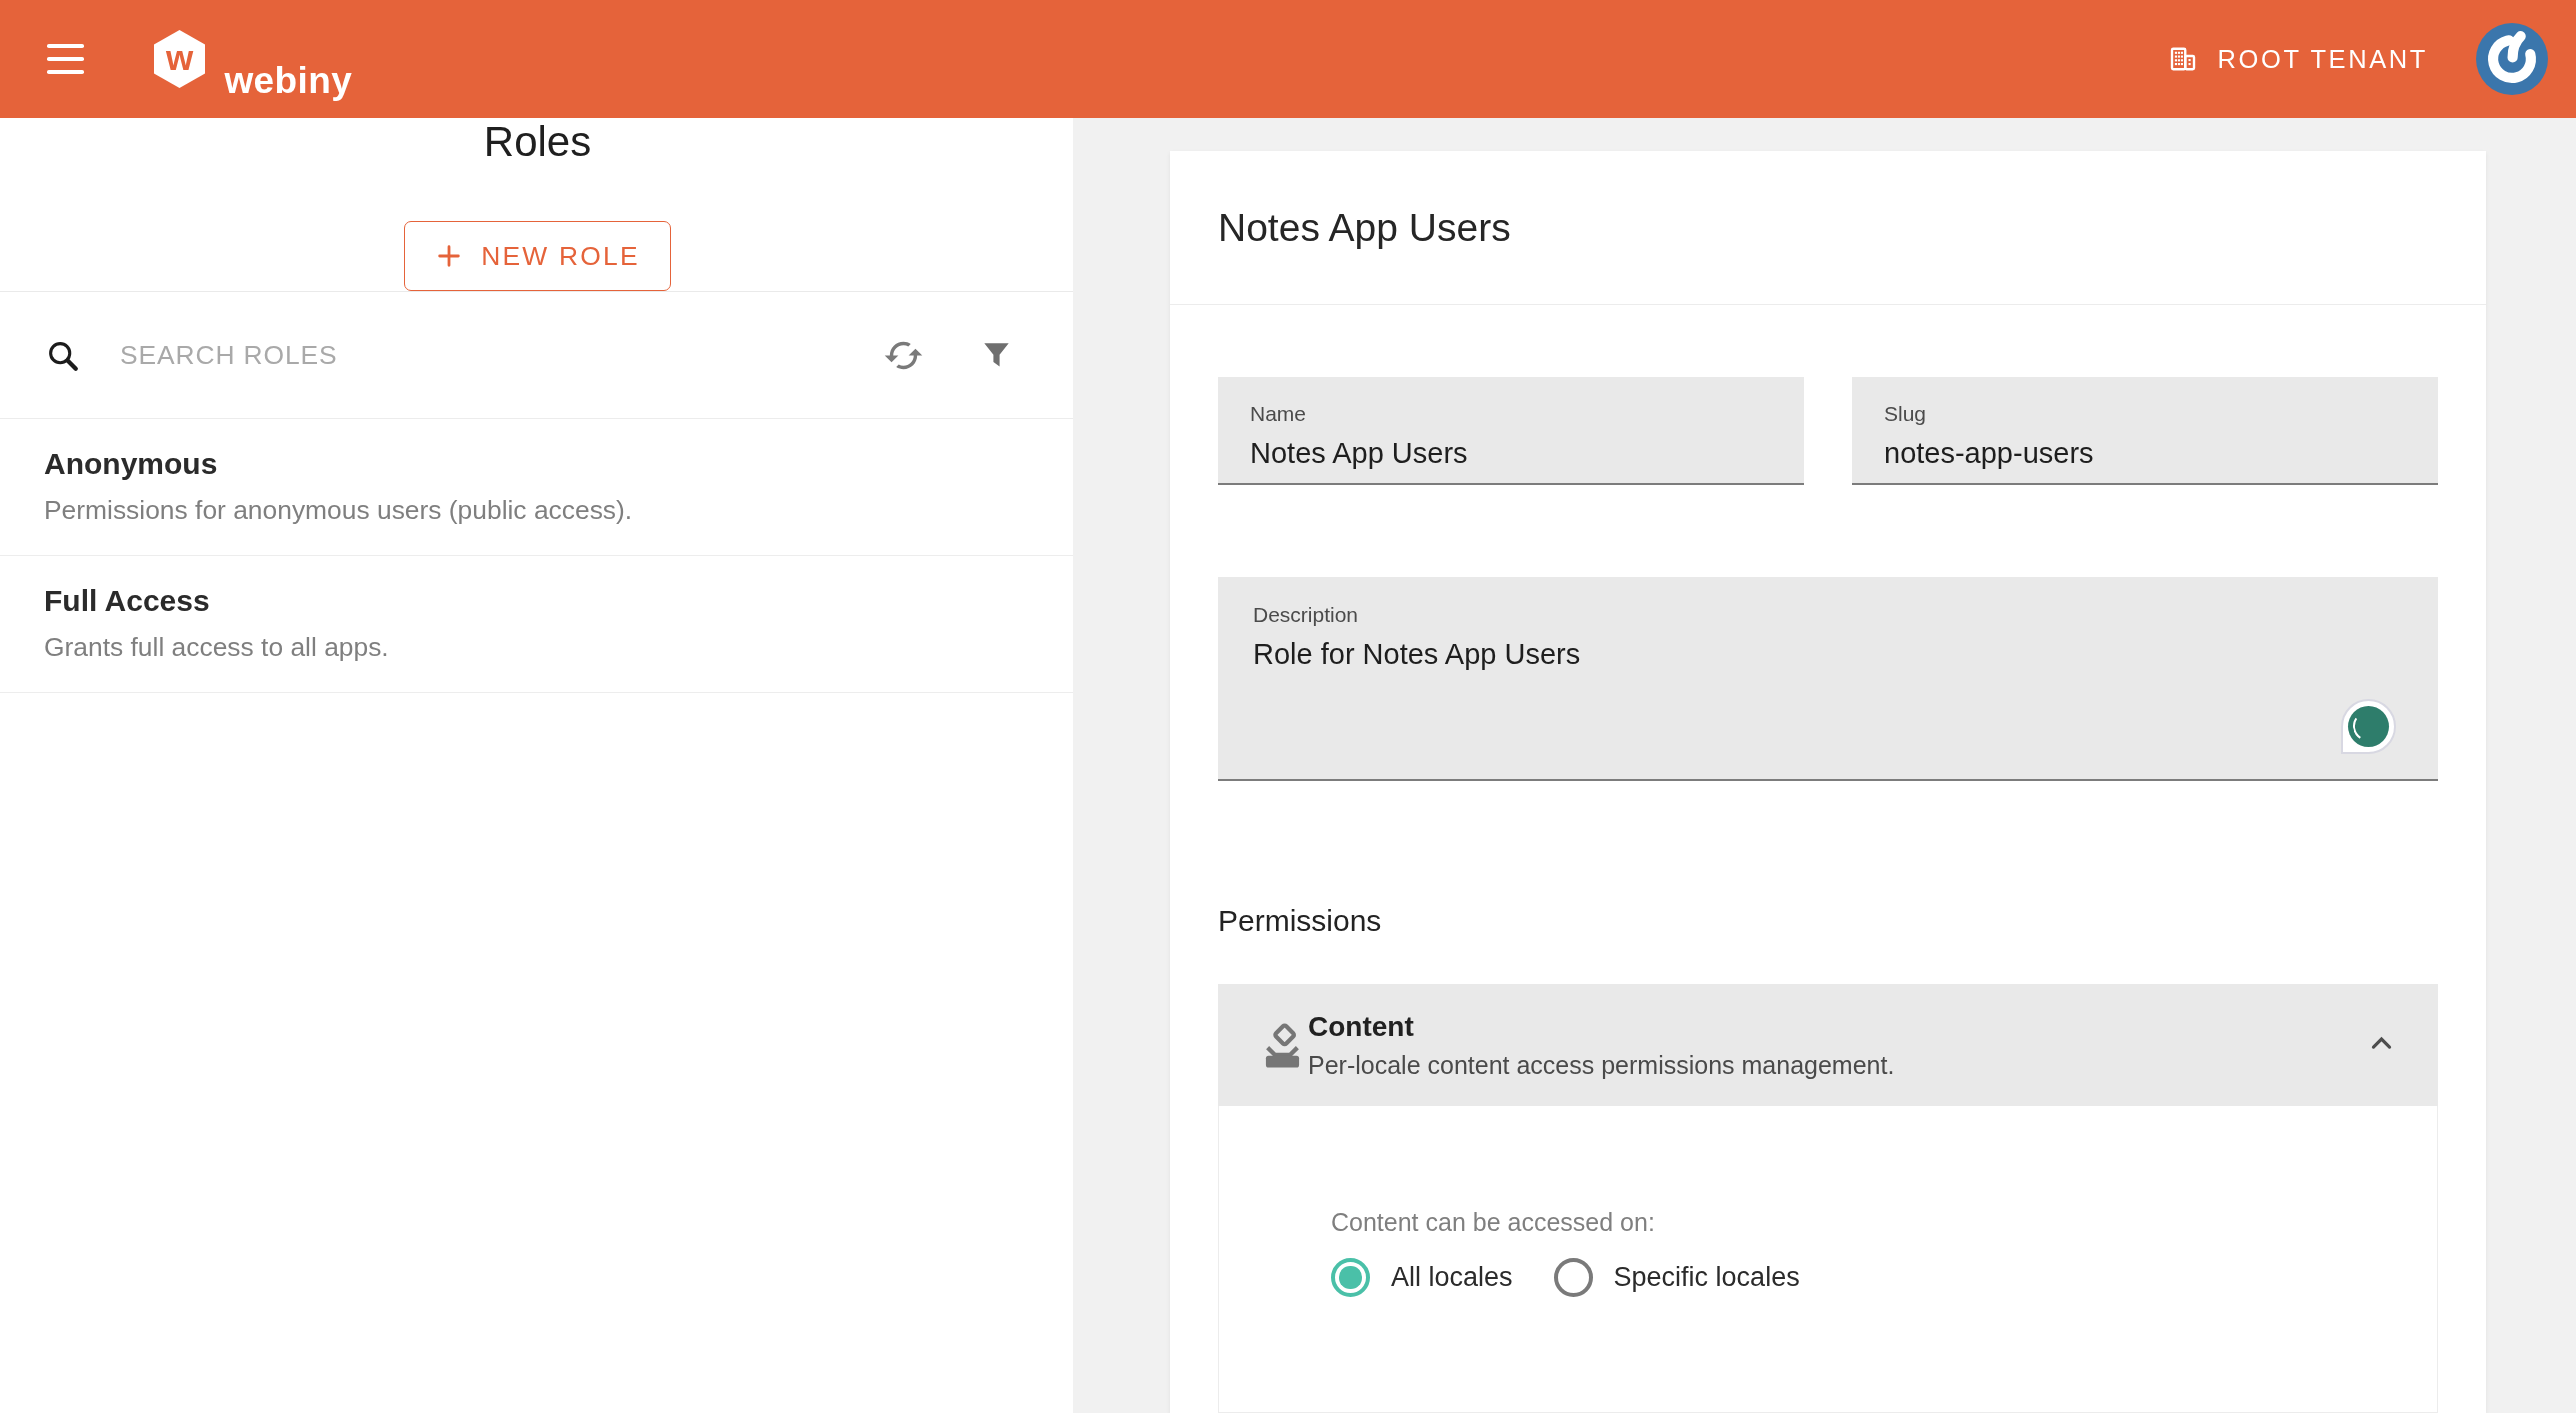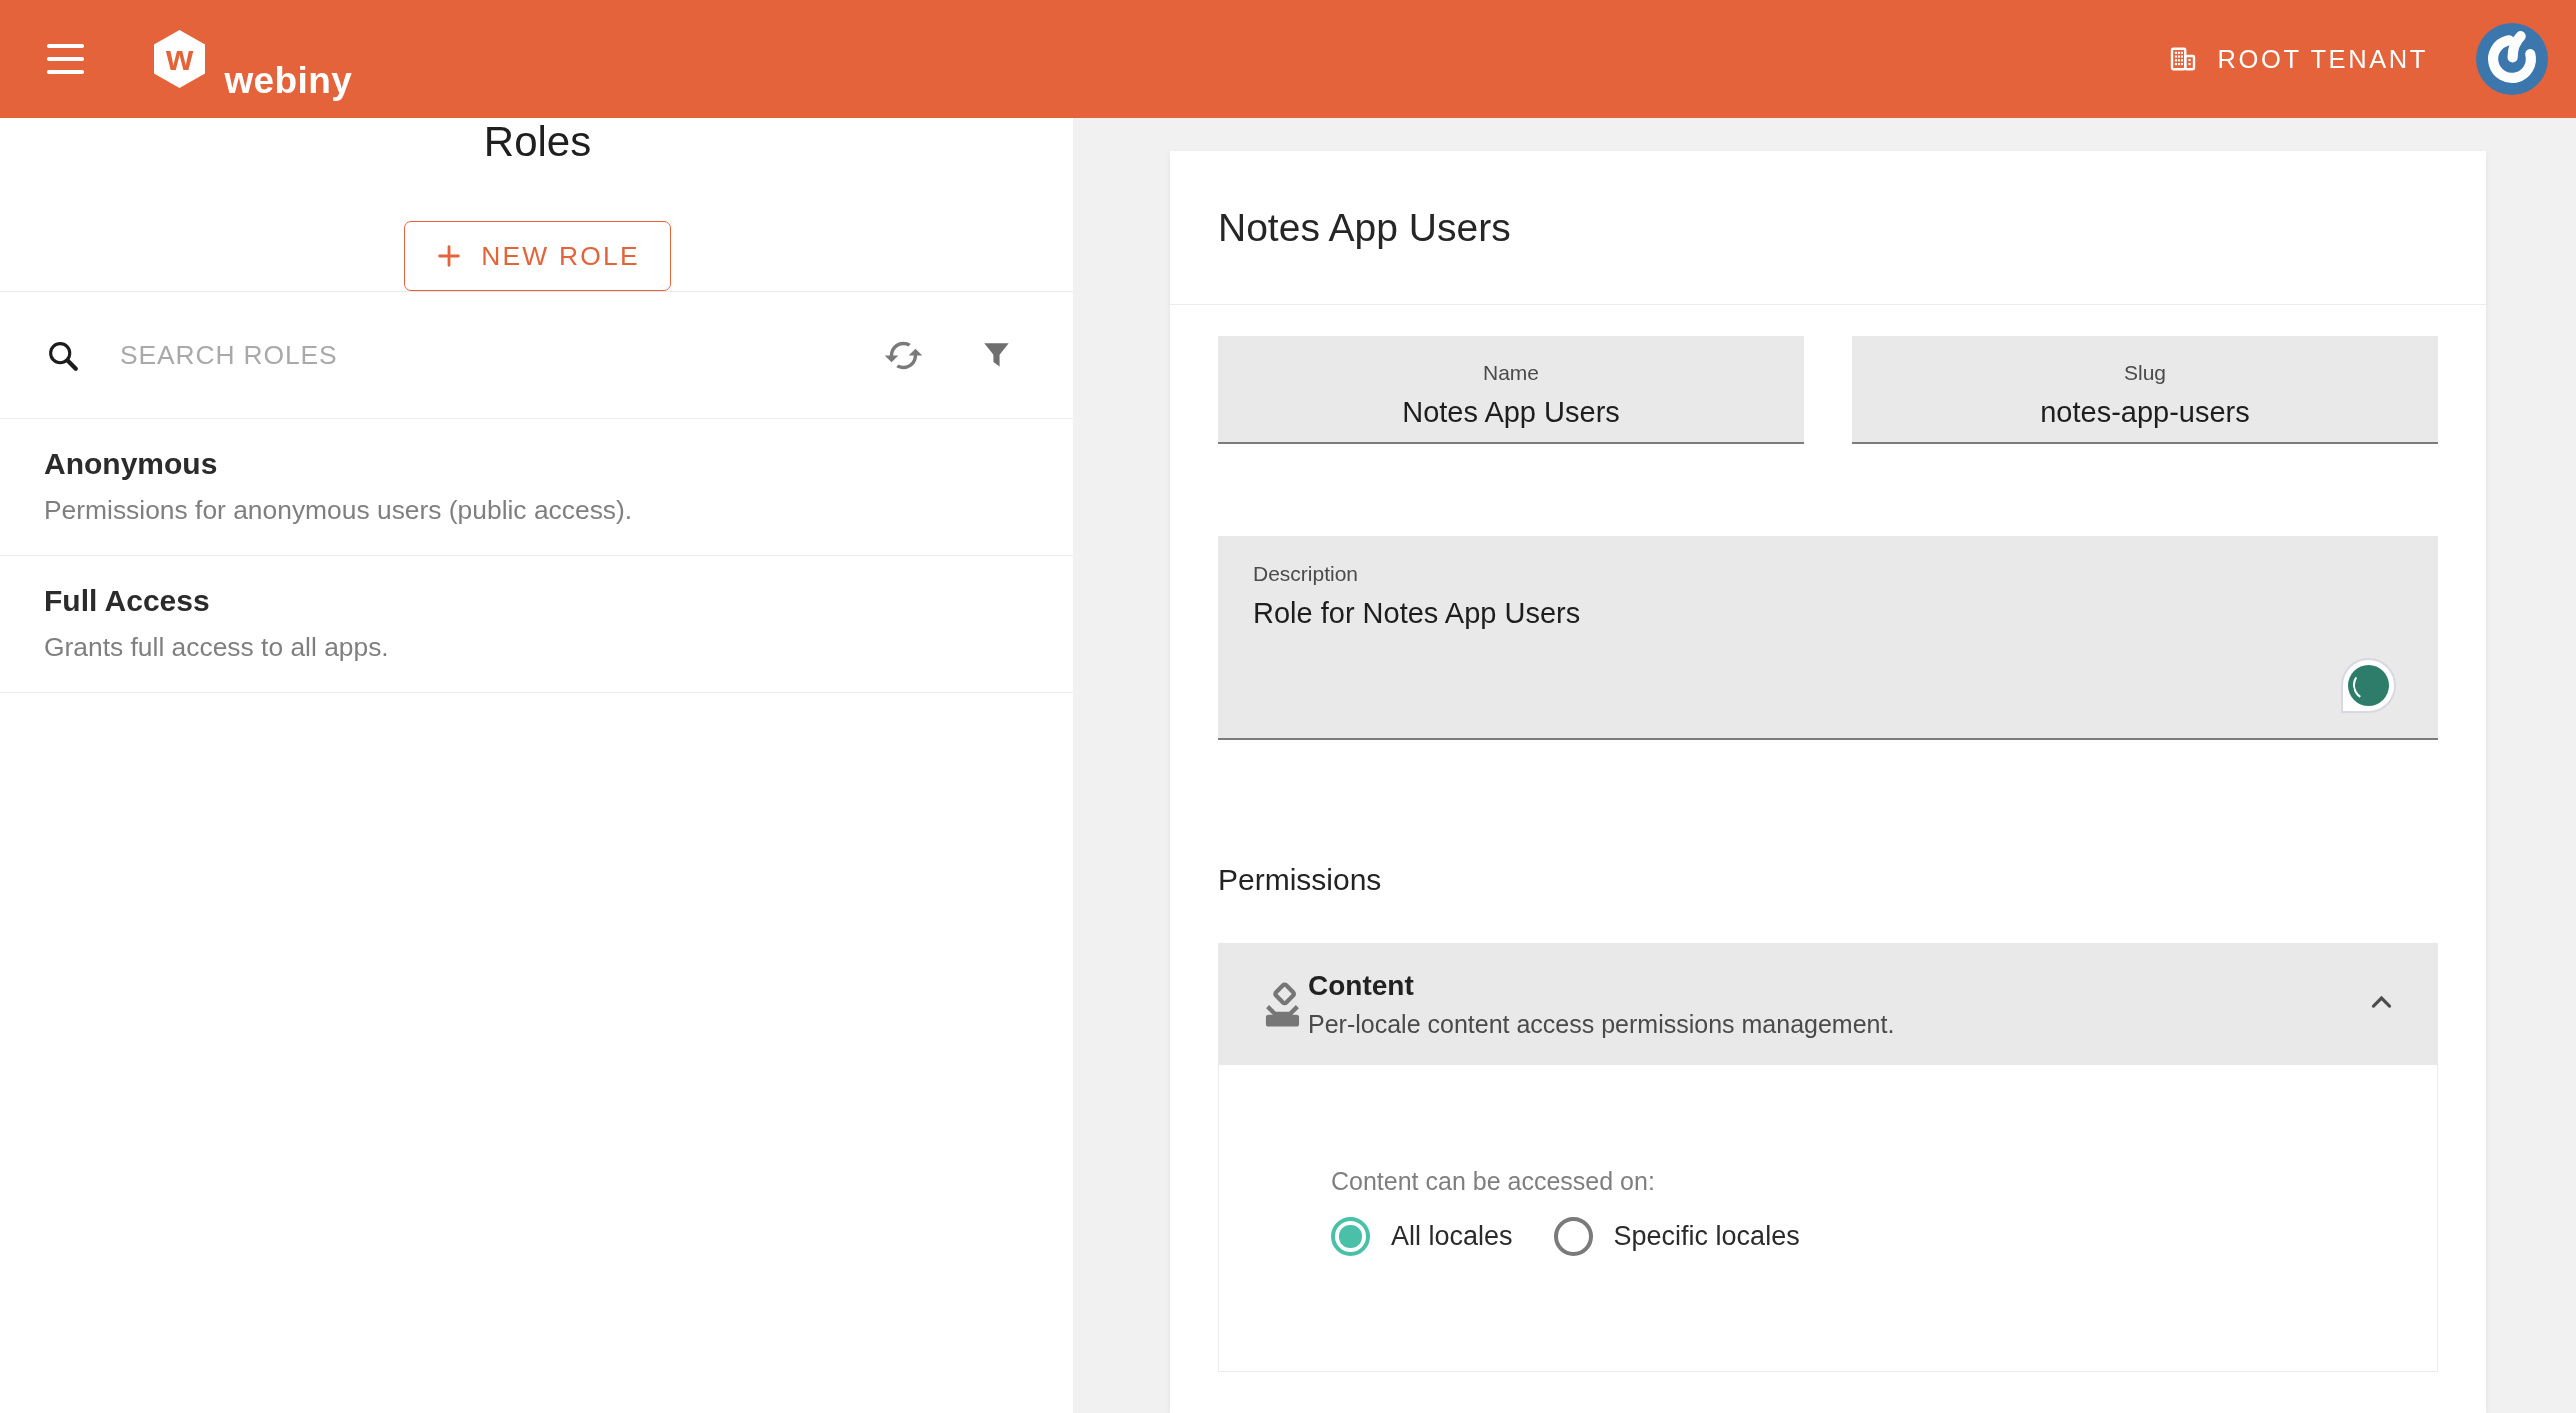--- a/index.html
+++ b/index.html
@@ -65,21 +65,21 @@
   .role-item{height:137px;padding:28px 44px 0;border-bottom:1.8px solid #ededed;cursor:pointer;}
   .role-name{margin:0;font-size:30px;font-weight:700;color:#2b2b2b;}
   .role-desc{margin:14px 0 0;font-size:26.4px;color:#7f7f7f;}
 
   
   .detail-wrap{flex:1;padding:33px 90px 0 97px;}
   .card{background:#fff;min-height:1262px;box-shadow:0 1.8px 4.4px rgba(0,0,0,0.07);}
   .card-head{height:154px;display:flex;align-items:center;padding:0 48px;border-bottom:1.8px solid #ececec;}
   .card-title{margin:0;font-size:39px;font-weight:400;color:#262626;}
   .card-body{padding:0 48px;}
-  .field-row{display:flex;gap:48px;margin-top:31px;text-align:center;}
+  .field-row{display:flex;gap:48px;margin-top:72px;}
   .field{
     flex:1;background:#e9e9e9;border-bottom:2.6px solid #7c7c7c;
     padding:25px 32px 0;height:108px;cursor:text;
   }
   .field label{display:block;font-size:21px;color:#4b4b4b;cursor:inherit;}
   .field .value{font-size:29px;color:#1e1e1e;margin-top:10.6px;}
   .field.textarea{flex:none;margin-top:92px;height:204px;position:relative;padding:26.4px 35px 0;}
   .chat-widget{
     position:absolute;right:42px;top:122px;width:55px;height:55px;
     background:#fff;border:2.6px solid #d8d8e2;border-radius:50% 50% 50% 0;

